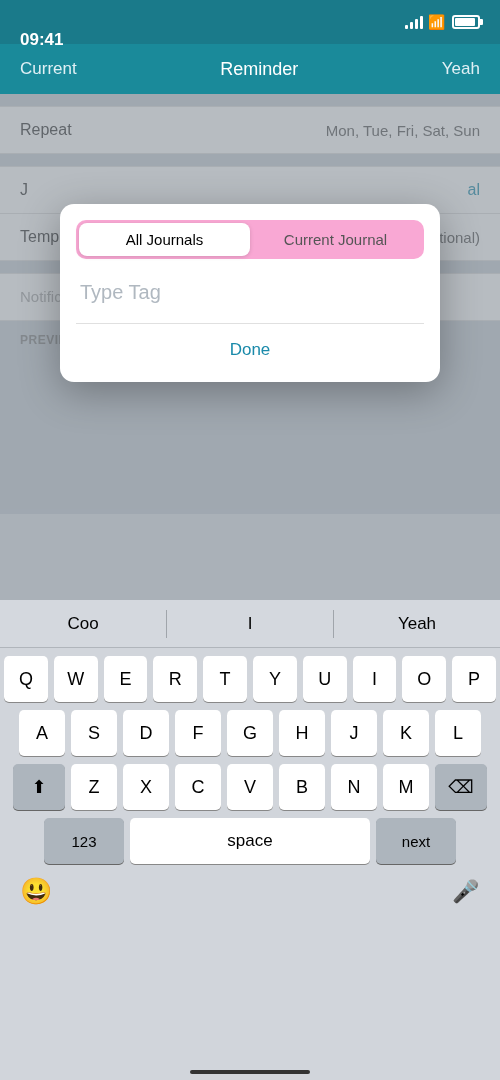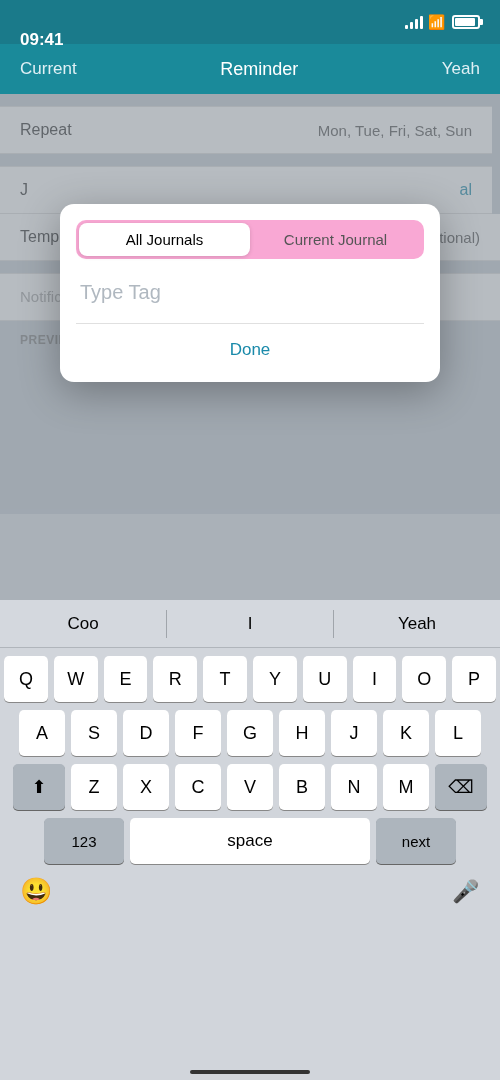--- a/index.html
+++ b/index.html
@@ -104,21 +104,21 @@
       background: #c8d0d8;
       position: absolute;
       top: 94px;
       left: 0;
       right: 0;
       bottom: 0;
       opacity: 0.85;
     }
     .bg-row {
       background: #fff;
-      margin: 12px 8px 0 0;
+      margin: 12px 0 0 0;
       padding: 14px 20px;
       border-top: 1px solid #ddd;
       border-bottom: 1px solid #ddd;
       display: flex;
       justify-content: space-between;
       align-items: center;
     }
     .bg-row-label {
       color: #333;
       font-size: 16px;

